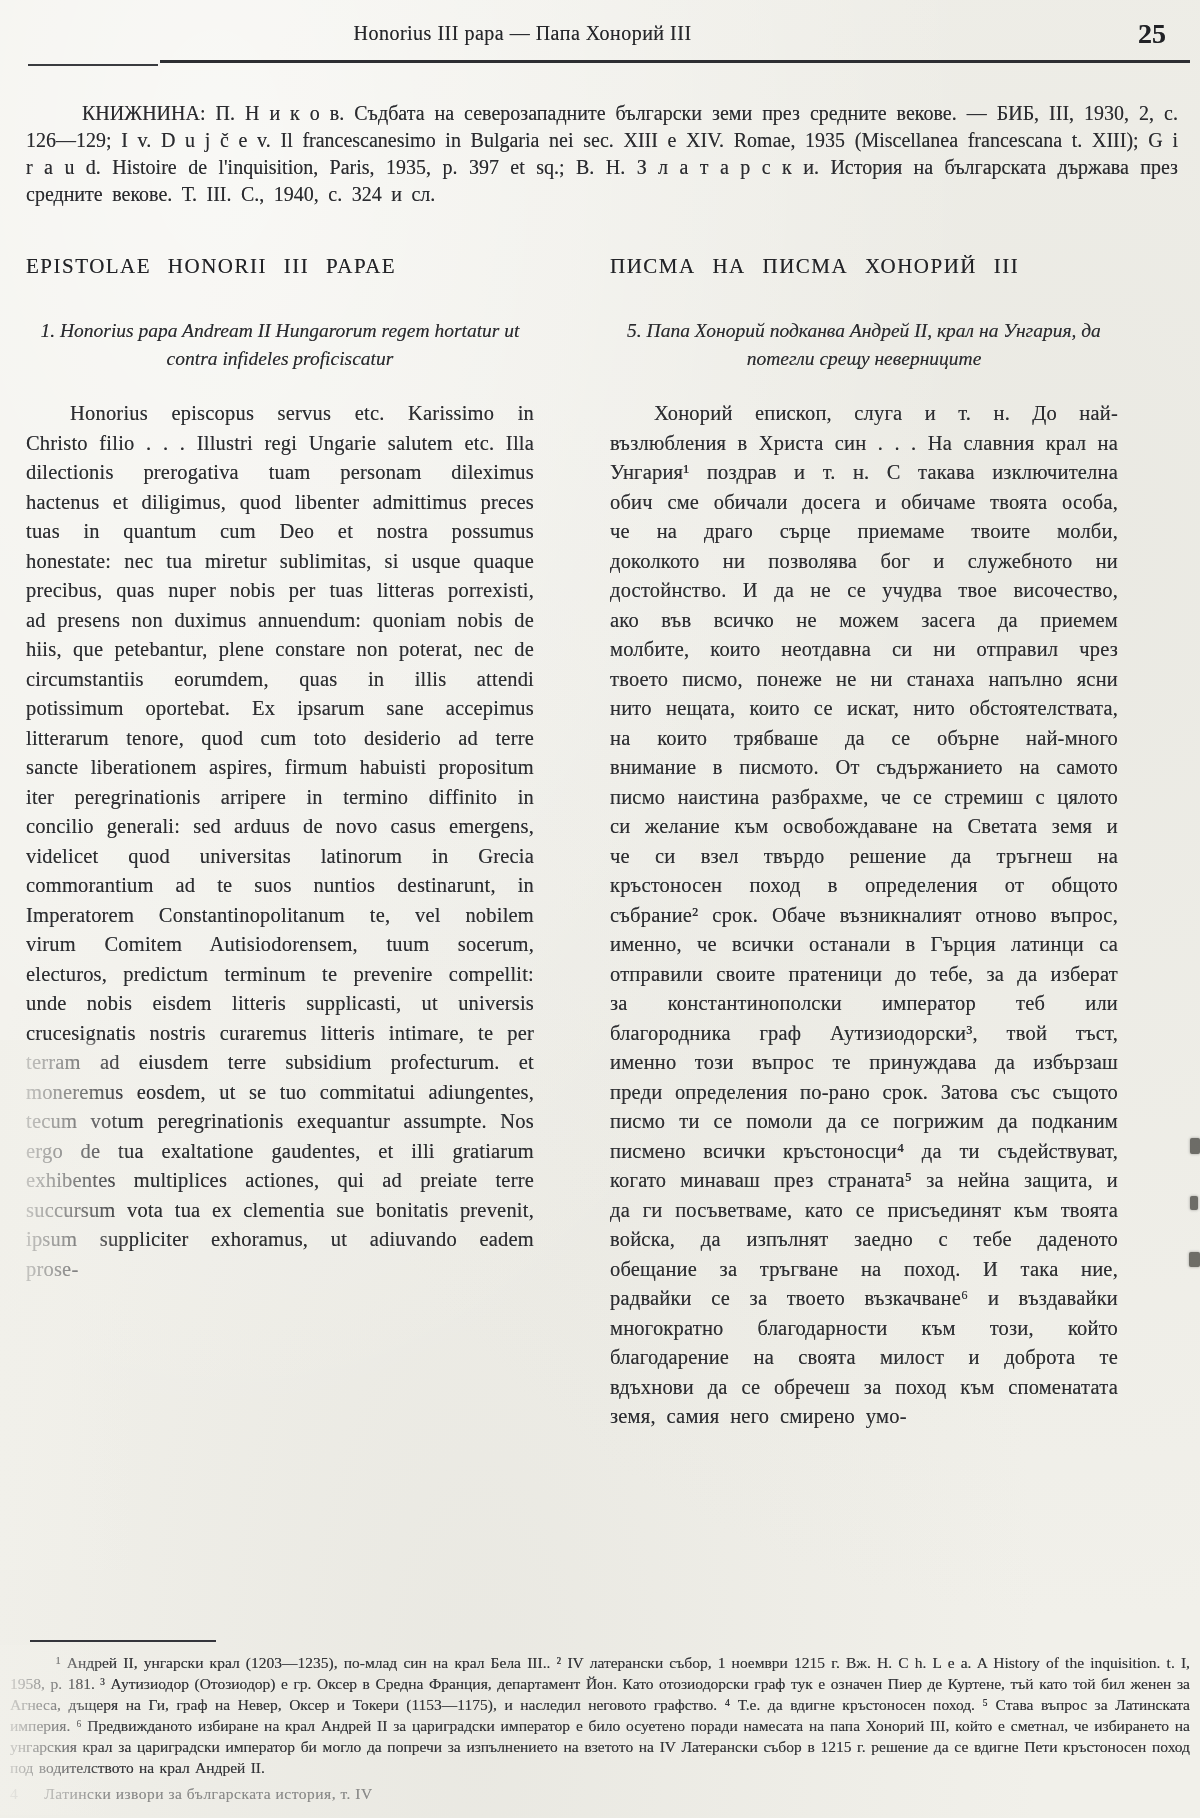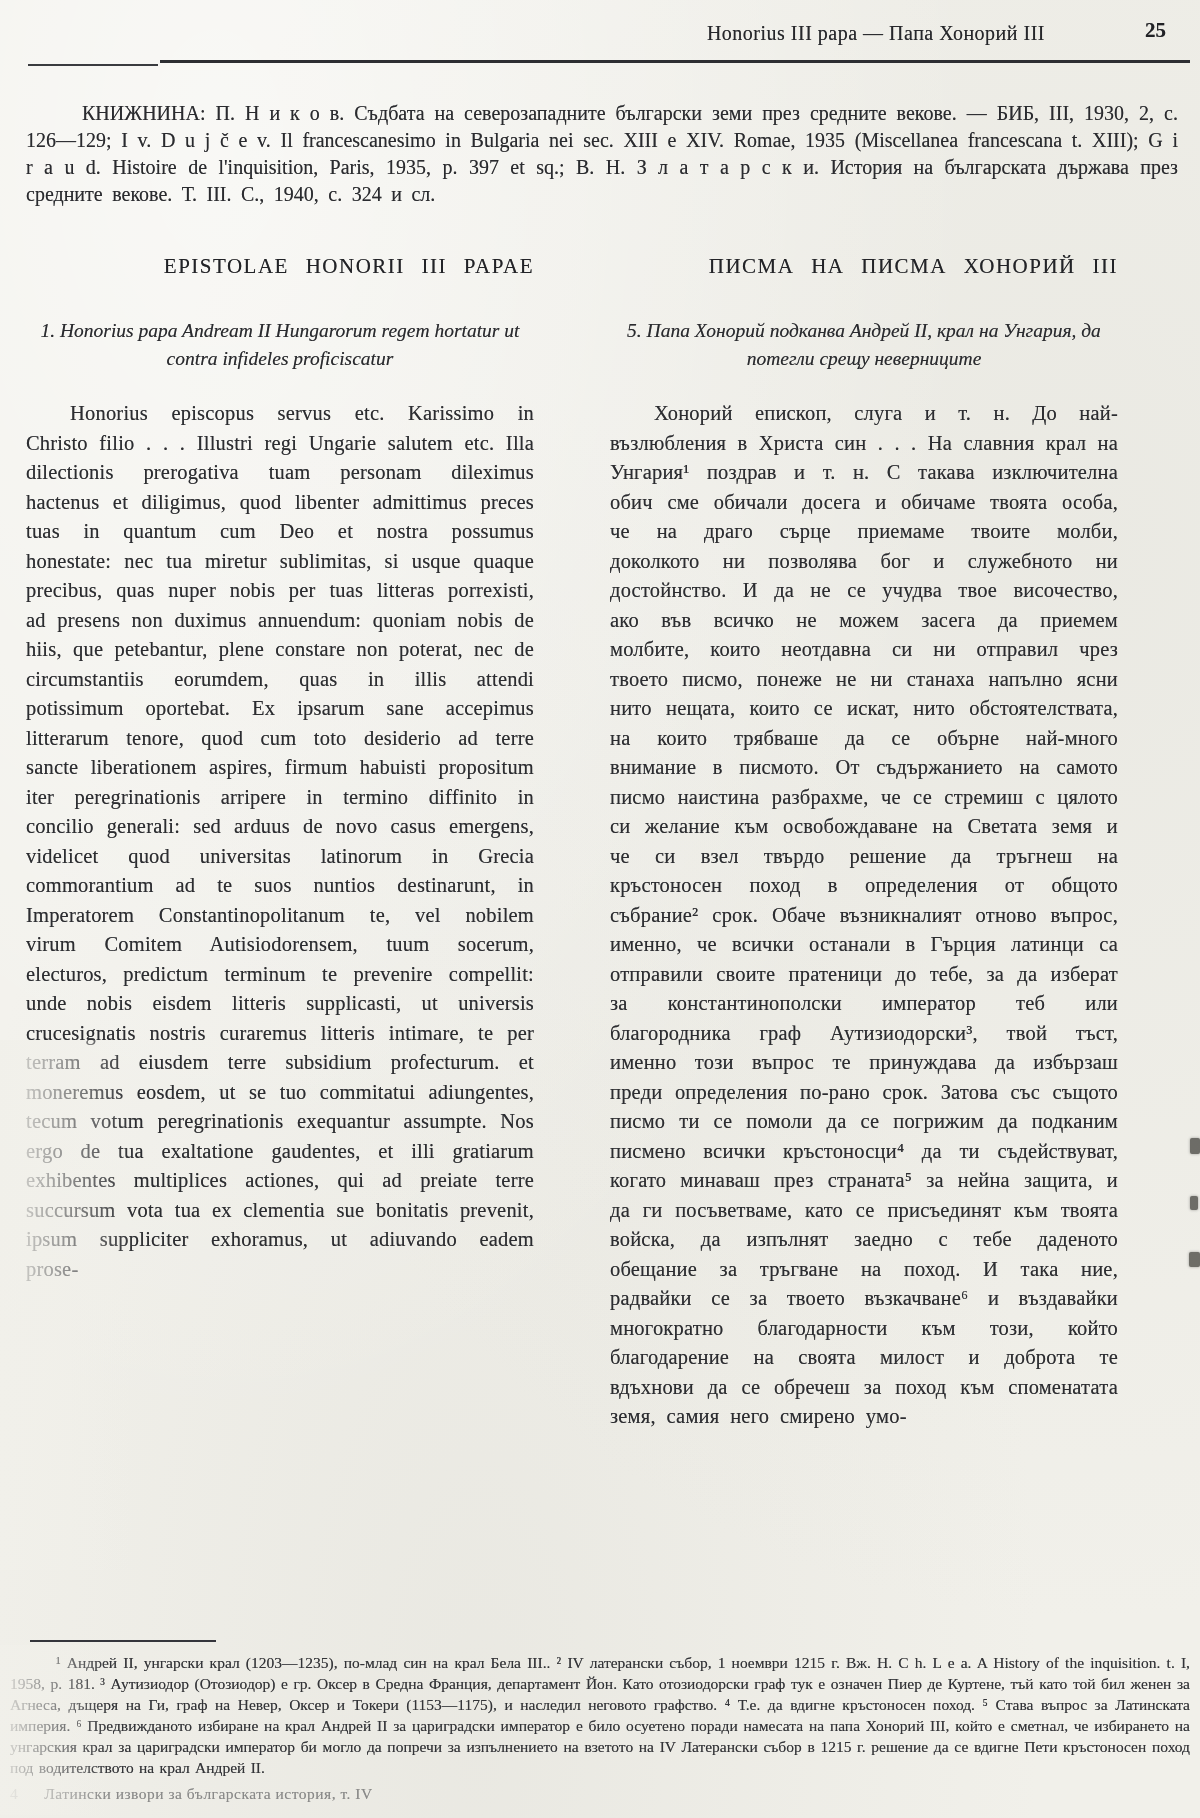--- a/index.html
+++ b/index.html
@@ -8,37 +8,37 @@
     background:#f1f0ea;
     background-image:
       radial-gradient(ellipse at 18% 8%, rgba(255,255,255,.55), rgba(255,255,255,0) 55%),
       radial-gradient(ellipse at 90% 30%, rgba(210,210,202,.22), rgba(210,210,202,0) 60%),
       radial-gradient(ellipse at 40% 95%, rgba(214,213,205,.28), rgba(214,213,205,0) 55%);
     color:#2b2c30;
     font-family:"Liberation Serif", serif;
     text-shadow:0 0 .4px rgba(45,45,48,.55);
   }
   .running-header{
-    position:absolute;top:22px;left:0;width:1045px;text-align:right;
+    position:absolute;top:22px;left:0;width:1045px;text-align:center;
     font-size:20px;letter-spacing:.5px;color:#26272b;white-space:nowrap;
   }
   .page-number{
-    position:absolute;top:18px;right:34px;font-size:21px;font-weight:bold;color:#212226;
+    position:absolute;top:18px;right:34px;font-size:28px;font-weight:bold;color:#212226;
   }
   .rule-main{position:absolute;top:60px;left:160px;width:1030px;height:2.5px;background:#2d2e32;}
   .rule-left{position:absolute;top:64px;left:28px;width:130px;height:2.2px;background:#3a3b3f;}
   .bibliography{
     position:absolute;top:80px;left:26px;width:1152px;
     font-size:20px;line-height:27px;text-align:justify;text-indent:56px;
     word-spacing:4.5px;color:#2a2b2f;
   }
   .columns{position:absolute;top:254px;left:26px;width:1092px;display:flex;gap:76px;}
   .col{width:508px;}
   .col-heading{
-    text-align:right;font-size:21px;letter-spacing:1.5px;word-spacing:10px;
+    text-align:left;font-size:21px;letter-spacing:1.5px;word-spacing:10px;
     margin:0 0 38px 0;color:#222327;white-space:nowrap;
   }
   .item-heading{
     font-style:italic;text-align:center;font-size:19.5px;line-height:28px;
     margin:11px 14px 26px 14px;color:#2a2b2f;
   }
   .col-body{
     font-size:20.5px;line-height:29.5px;text-align:justify;text-indent:44px;
     word-spacing:5.5px;letter-spacing:.2px;color:#2c2d31;
   }

